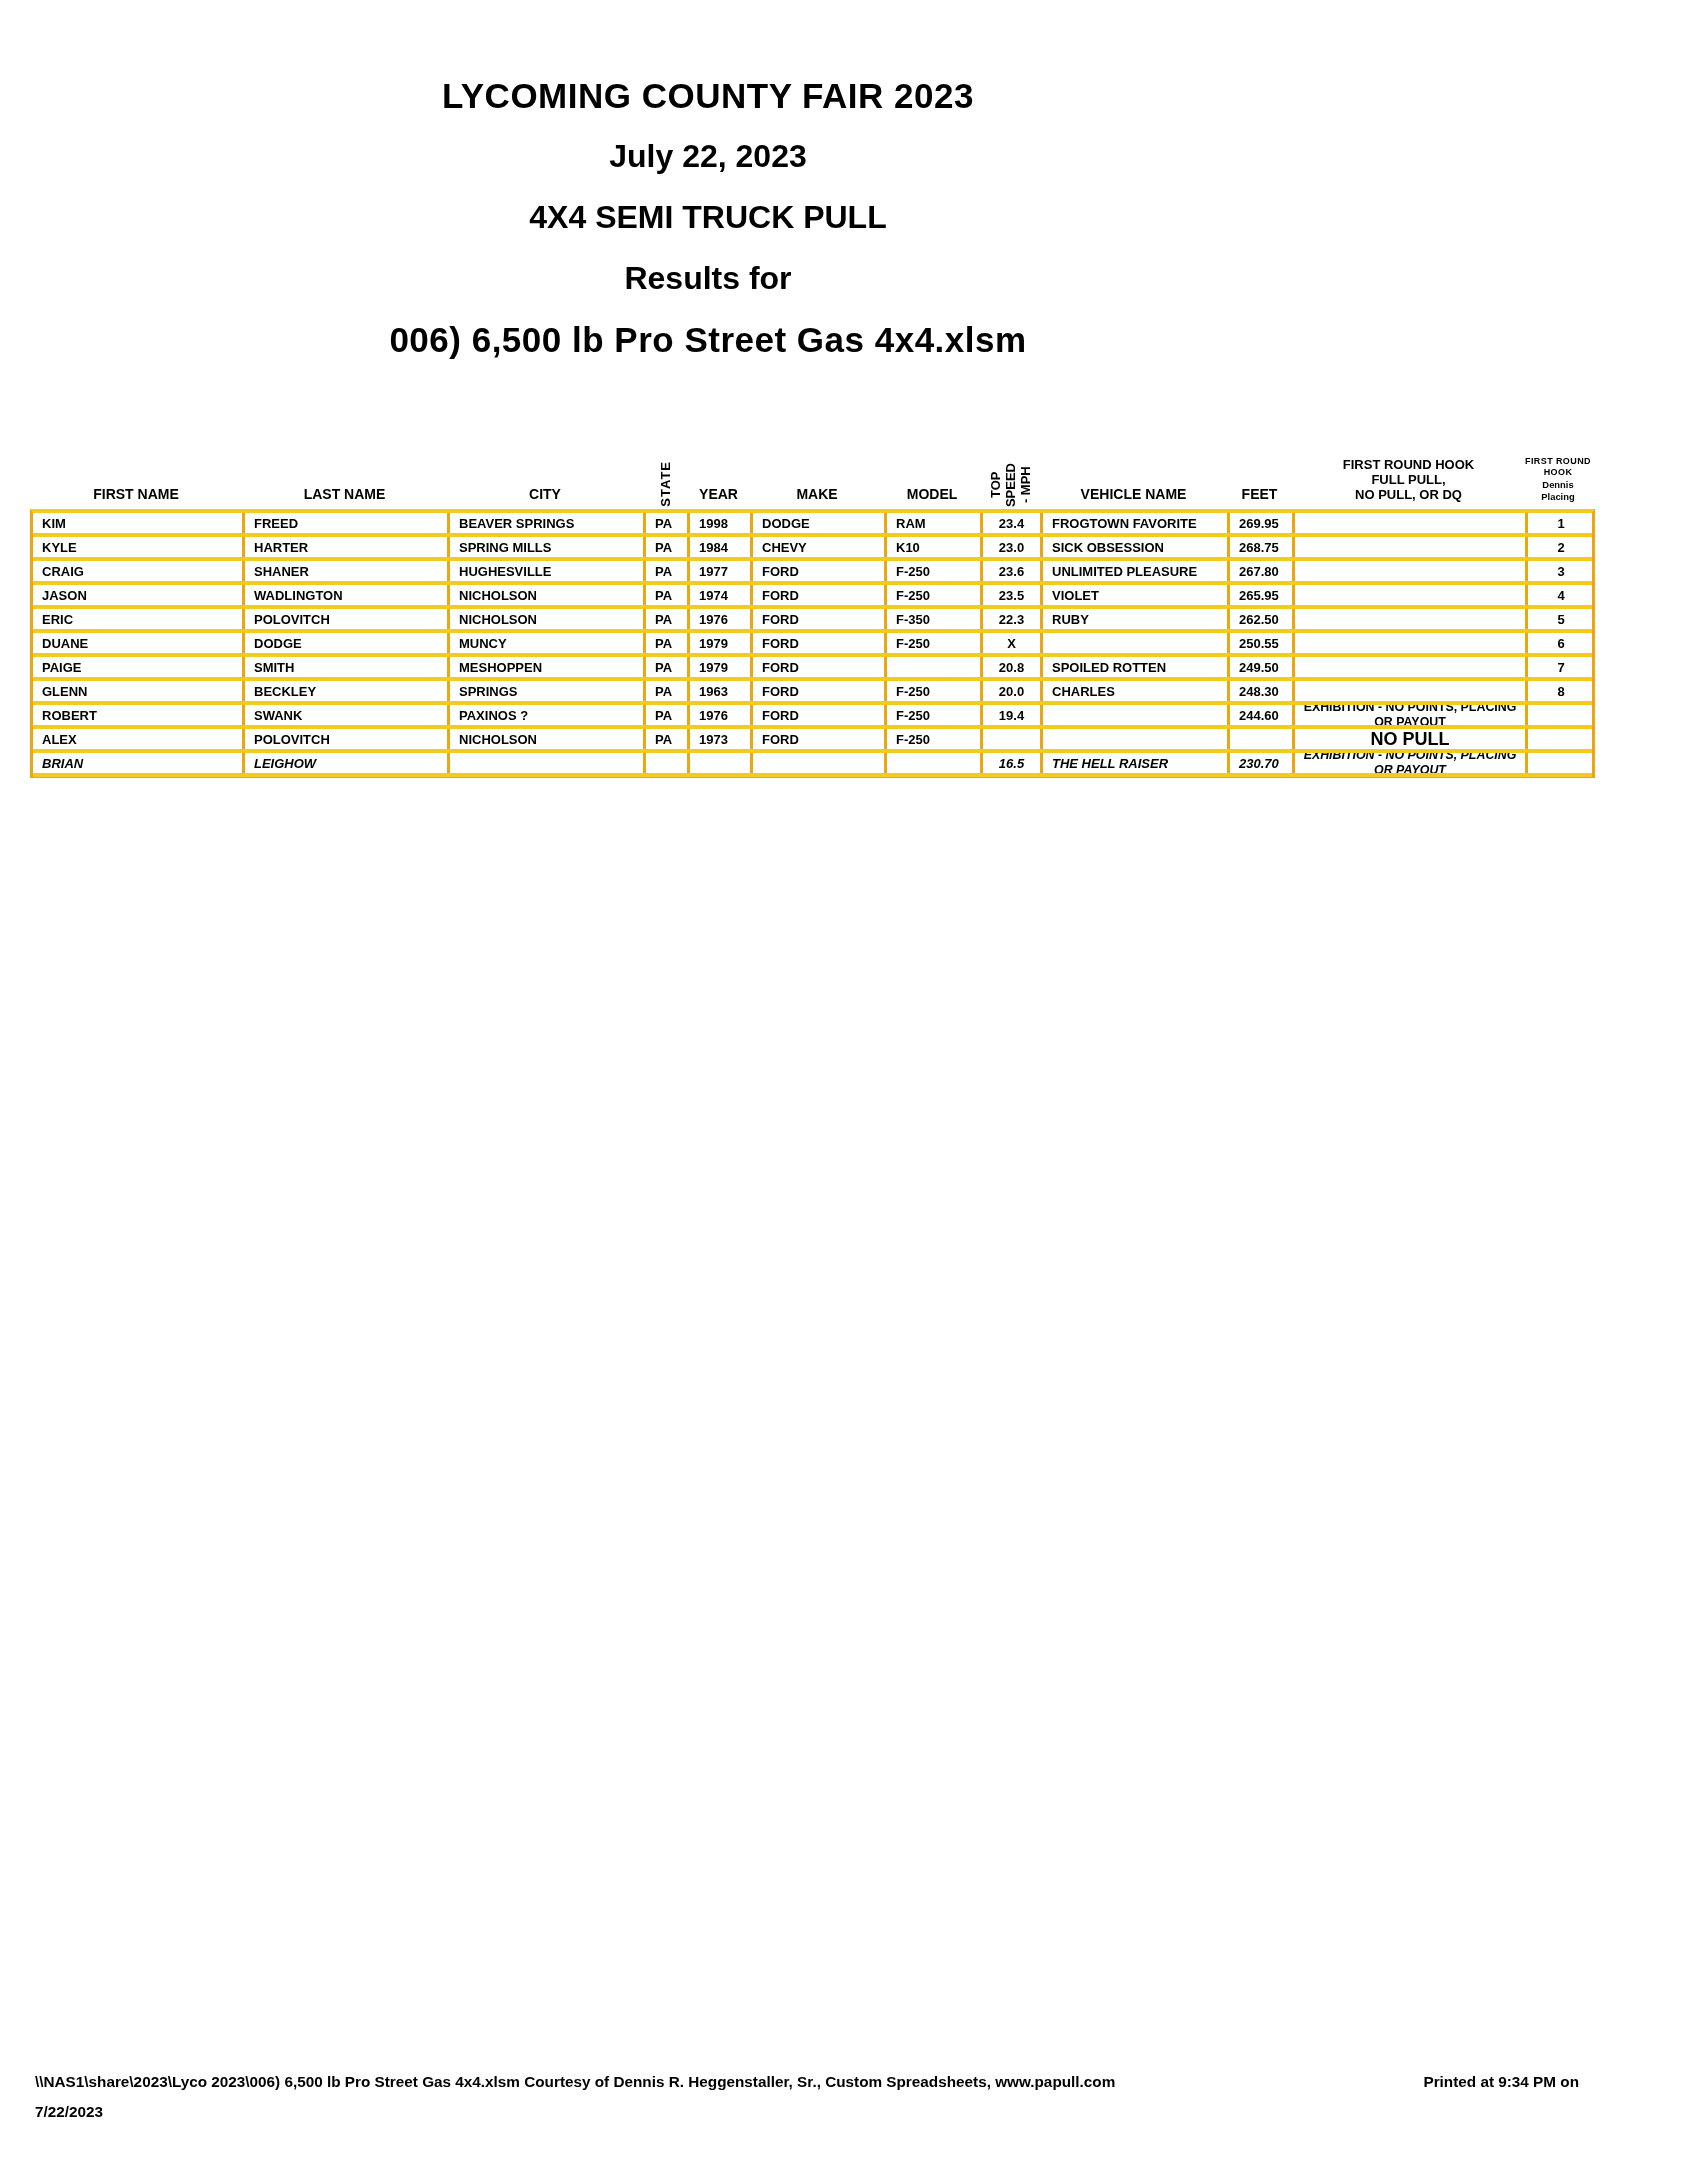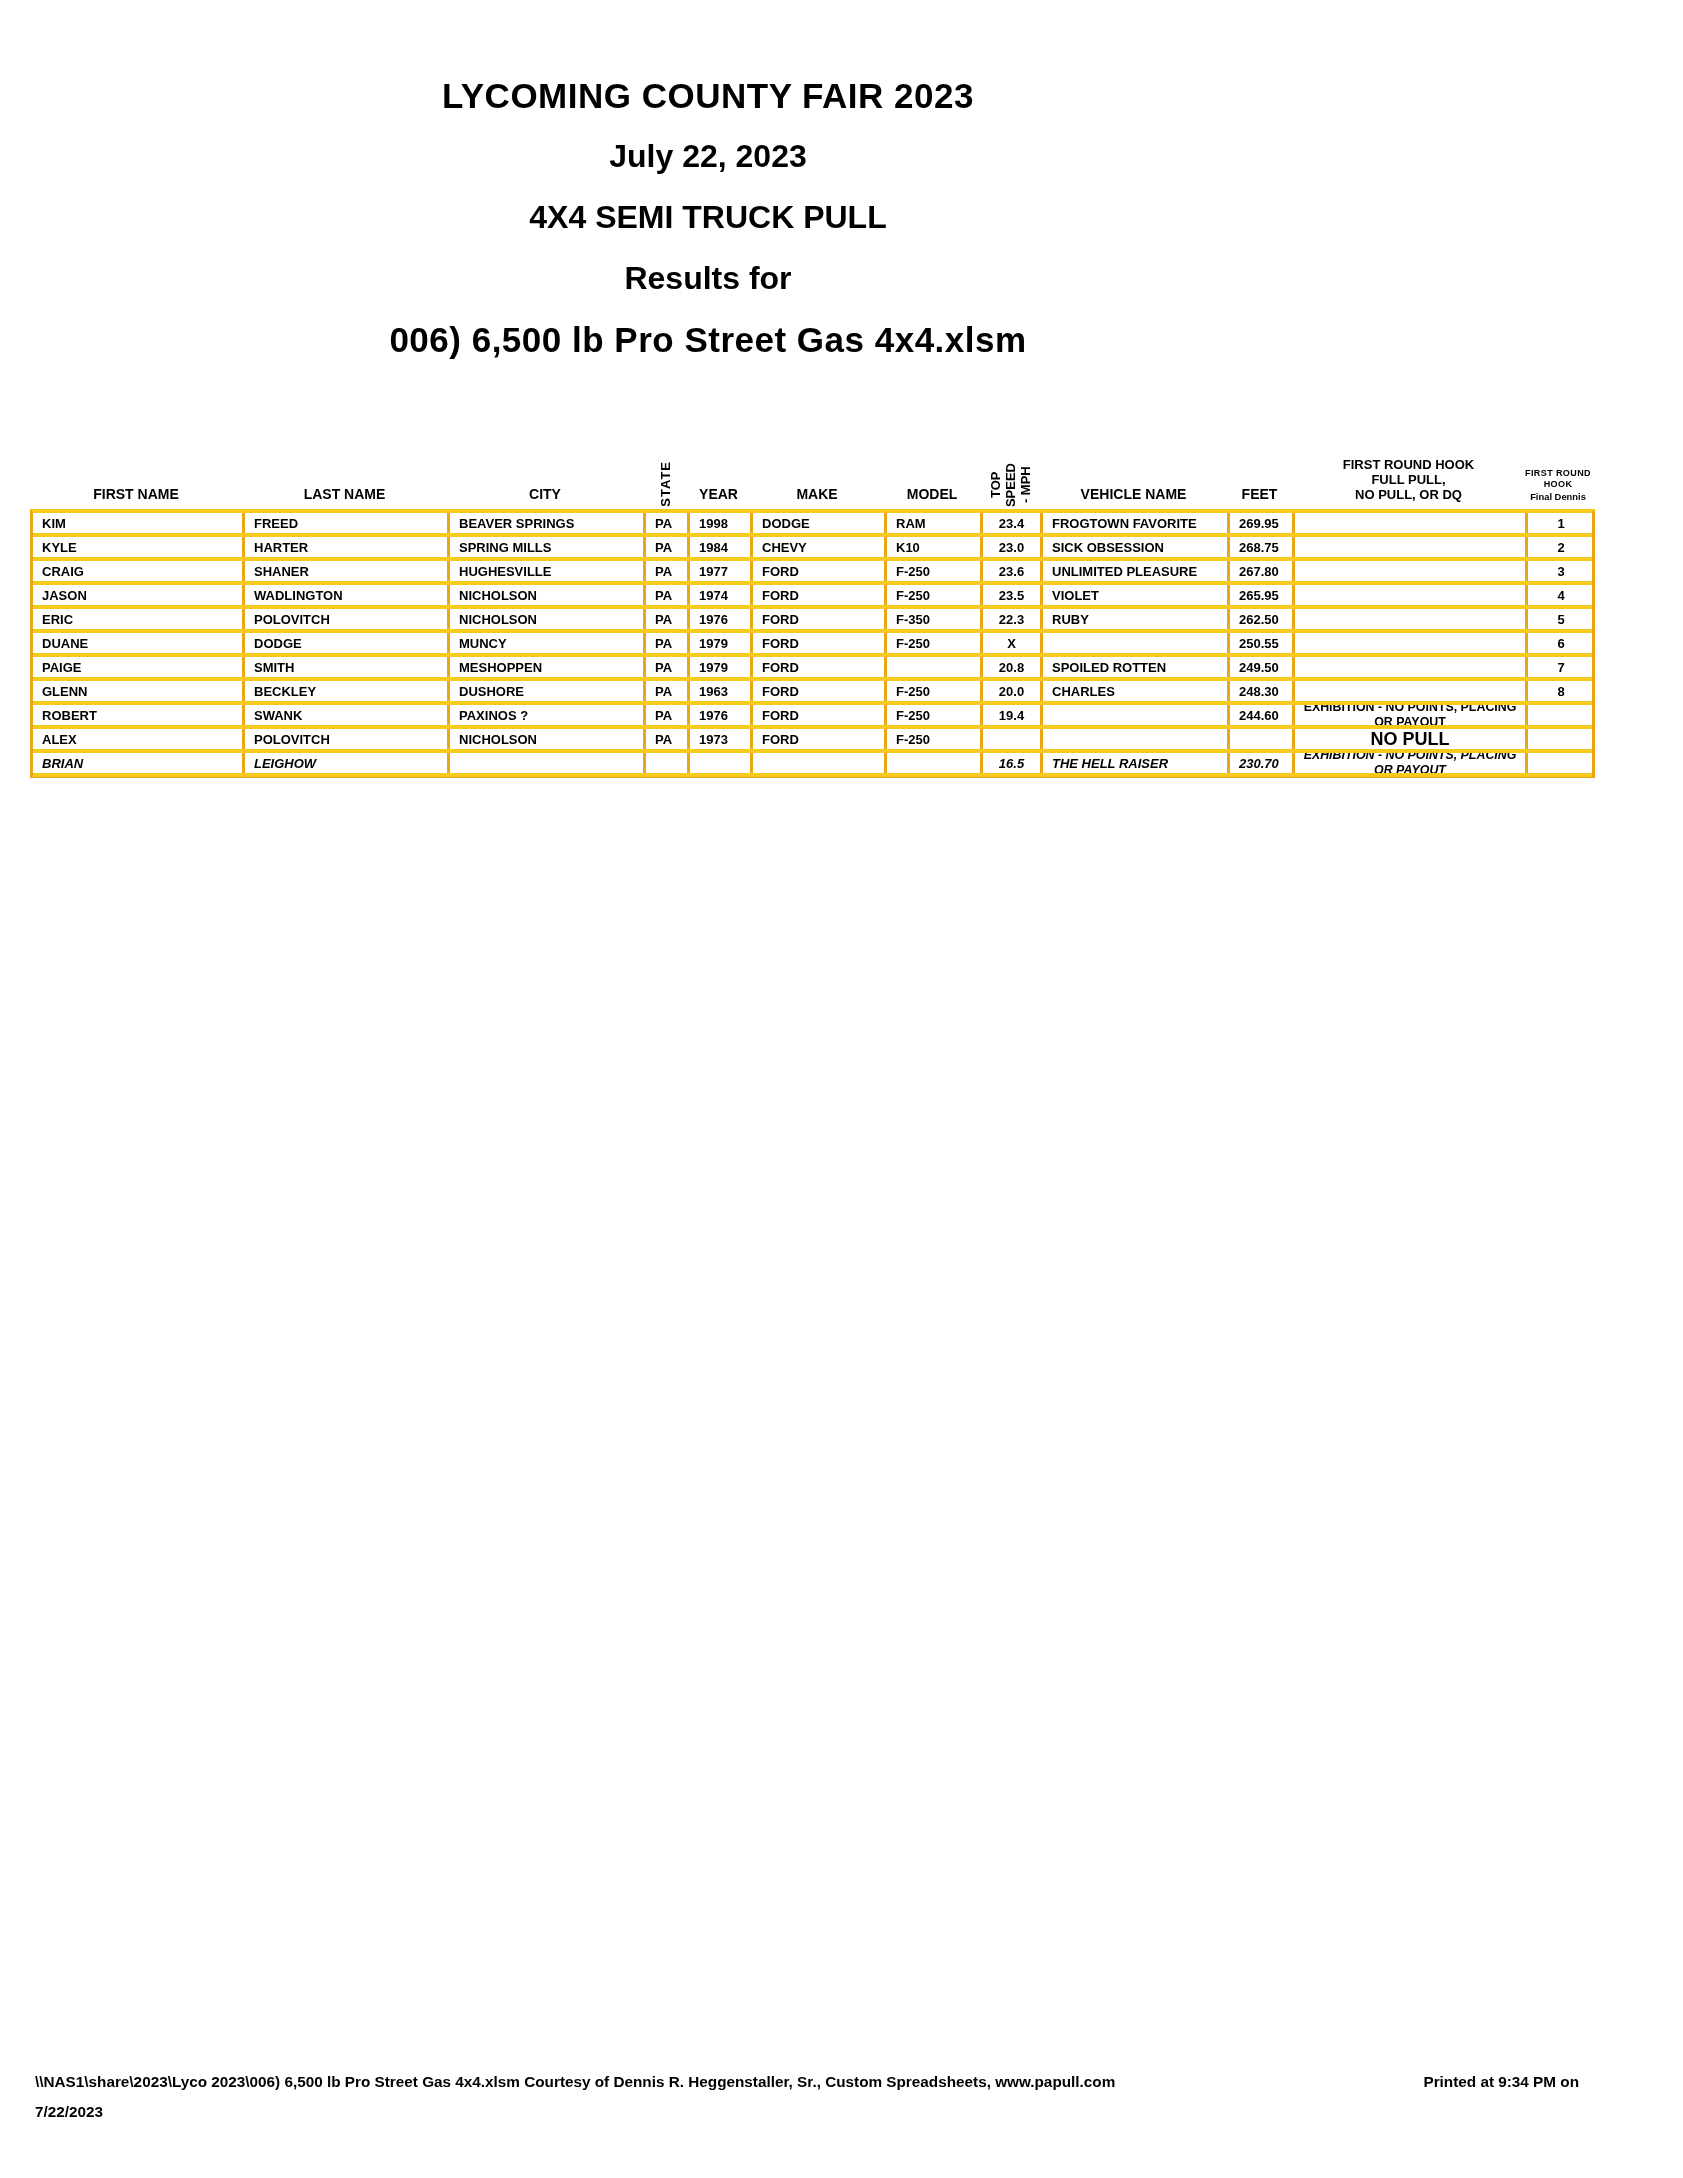--- a/index.html
+++ b/index.html
@@ -115,21 +115,21 @@
 - MPH</span>
     </div>
     <div class="th">VEHICLE NAME</div>
     <div class="th">FEET</div>
     <div class="th" style="font-size:13px;">FIRST ROUND HOOK
 FULL PULL,
 NO PULL, OR DQ</div>
     <div class="th small-head">
       <span class="mini-caps">FIRST ROUND
 HOOK</span>
-      <span class="mini-title">Final Dennis</span>
+      <span class="mini-title">Dennis Placing</span>
     </div>
   </div>
   <div class="tbody" id="tbody">
   <div class="grid-row trow">
     <div class="td">KIM</div>
     <div class="td">FREED</div>
     <div class="td">BEAVER SPRINGS</div>
     <div class="td">PA</div>
     <div class="td">1998</div>
     <div class="td">DODGE</div>
@@ -227,21 +227,21 @@
     <div class="td center">20.8</div>
     <div class="td">SPOILED ROTTEN</div>
     <div class="td">249.50</div>
     <div class="td center" style="font-size:12.4px;"></div>
     <div class="td center">7</div>
   </div>
 
   <div class="grid-row trow">
     <div class="td">GLENN</div>
     <div class="td">BECKLEY</div>
-    <div class="td">DUSHORE</div>
+    <div class="td">SPRINGS</div>
     <div class="td">PA</div>
     <div class="td">1963</div>
     <div class="td">FORD</div>
     <div class="td">F-250</div>
     <div class="td center">20.0</div>
     <div class="td">CHARLES</div>
     <div class="td">248.30</div>
     <div class="td center" style="font-size:12.4px;"></div>
     <div class="td center">8</div>
   </div>

